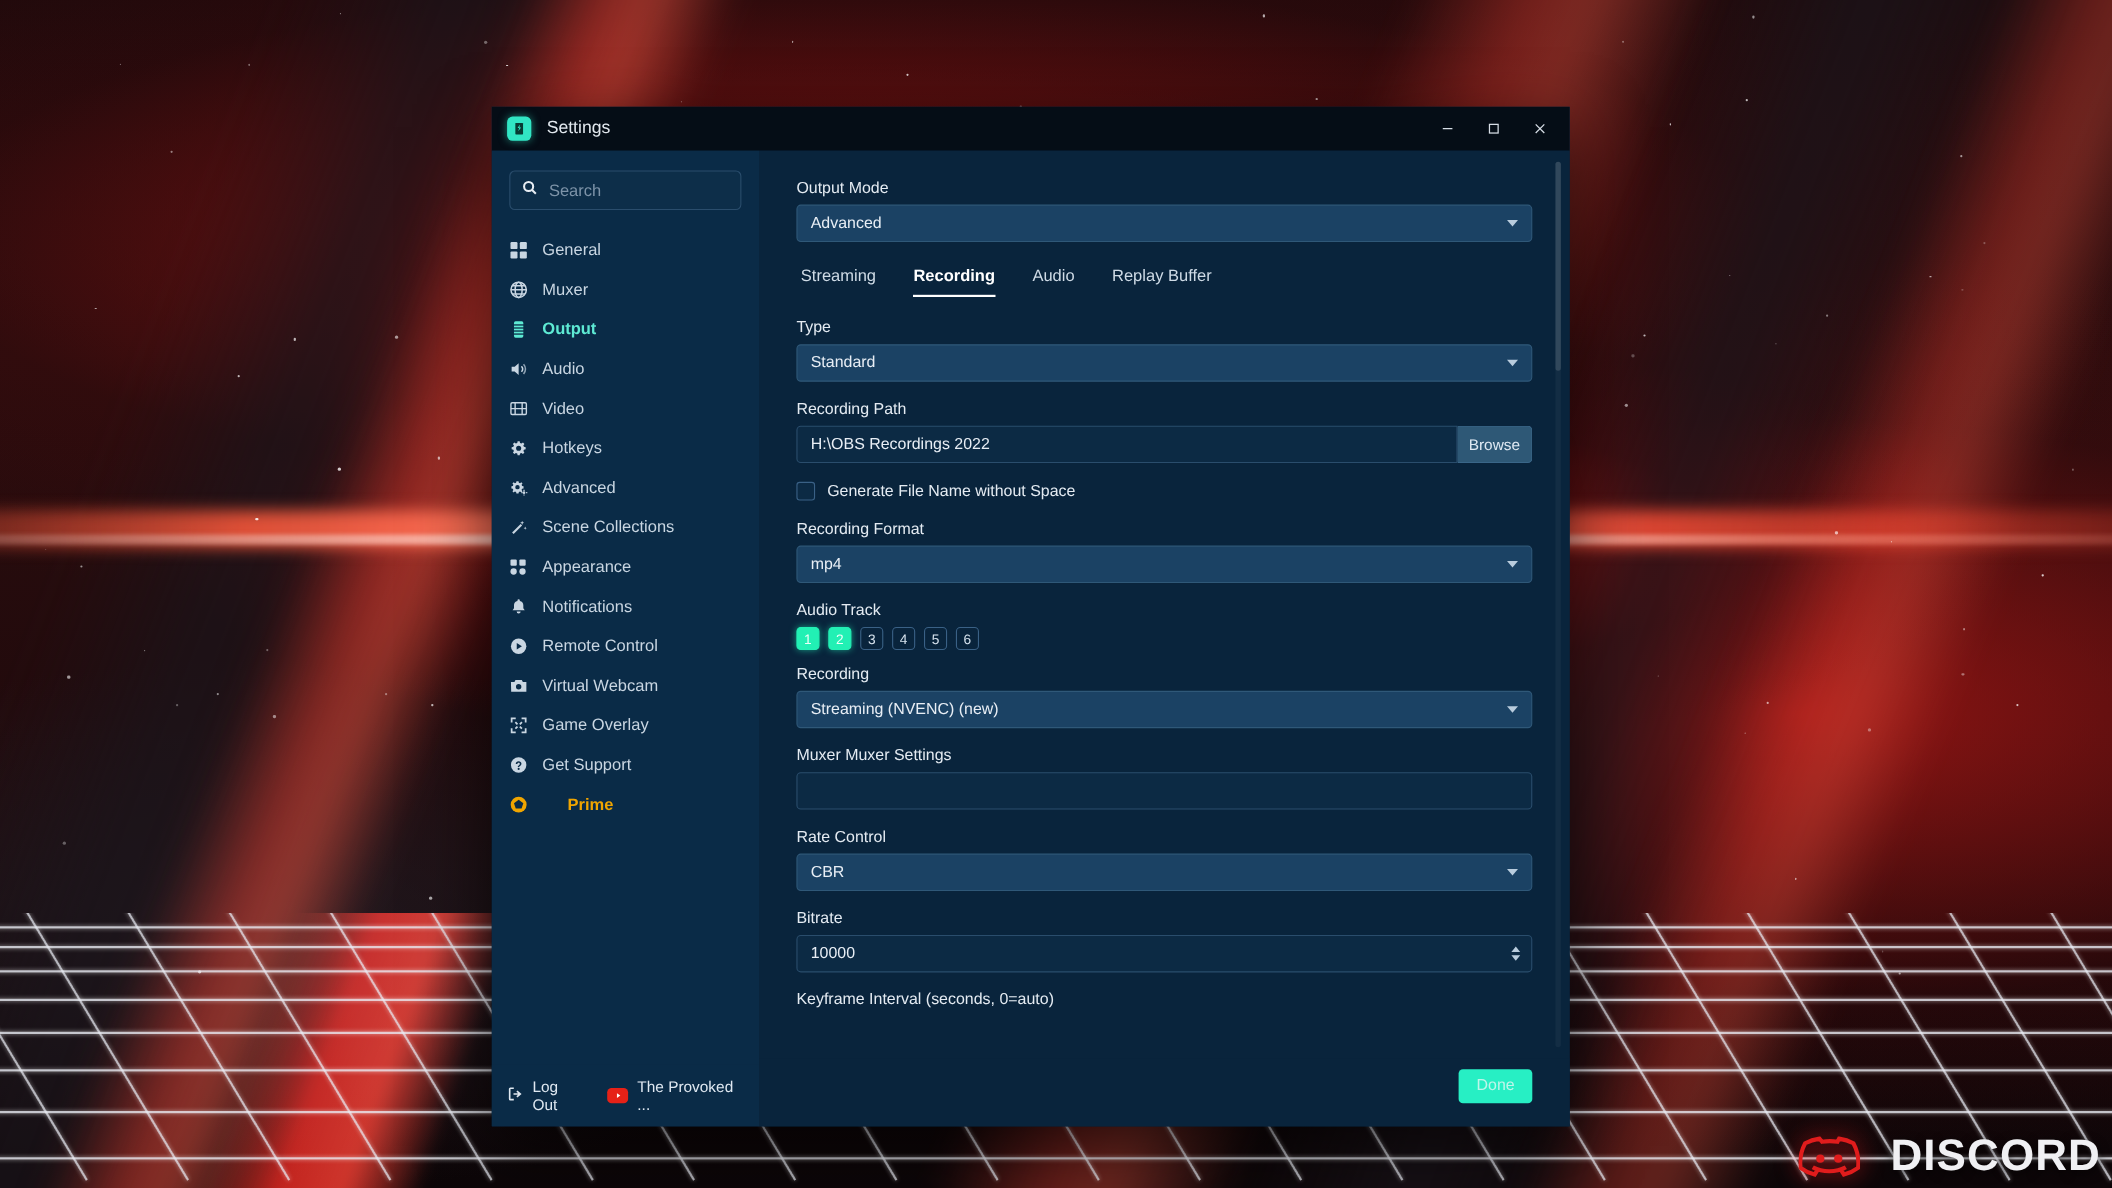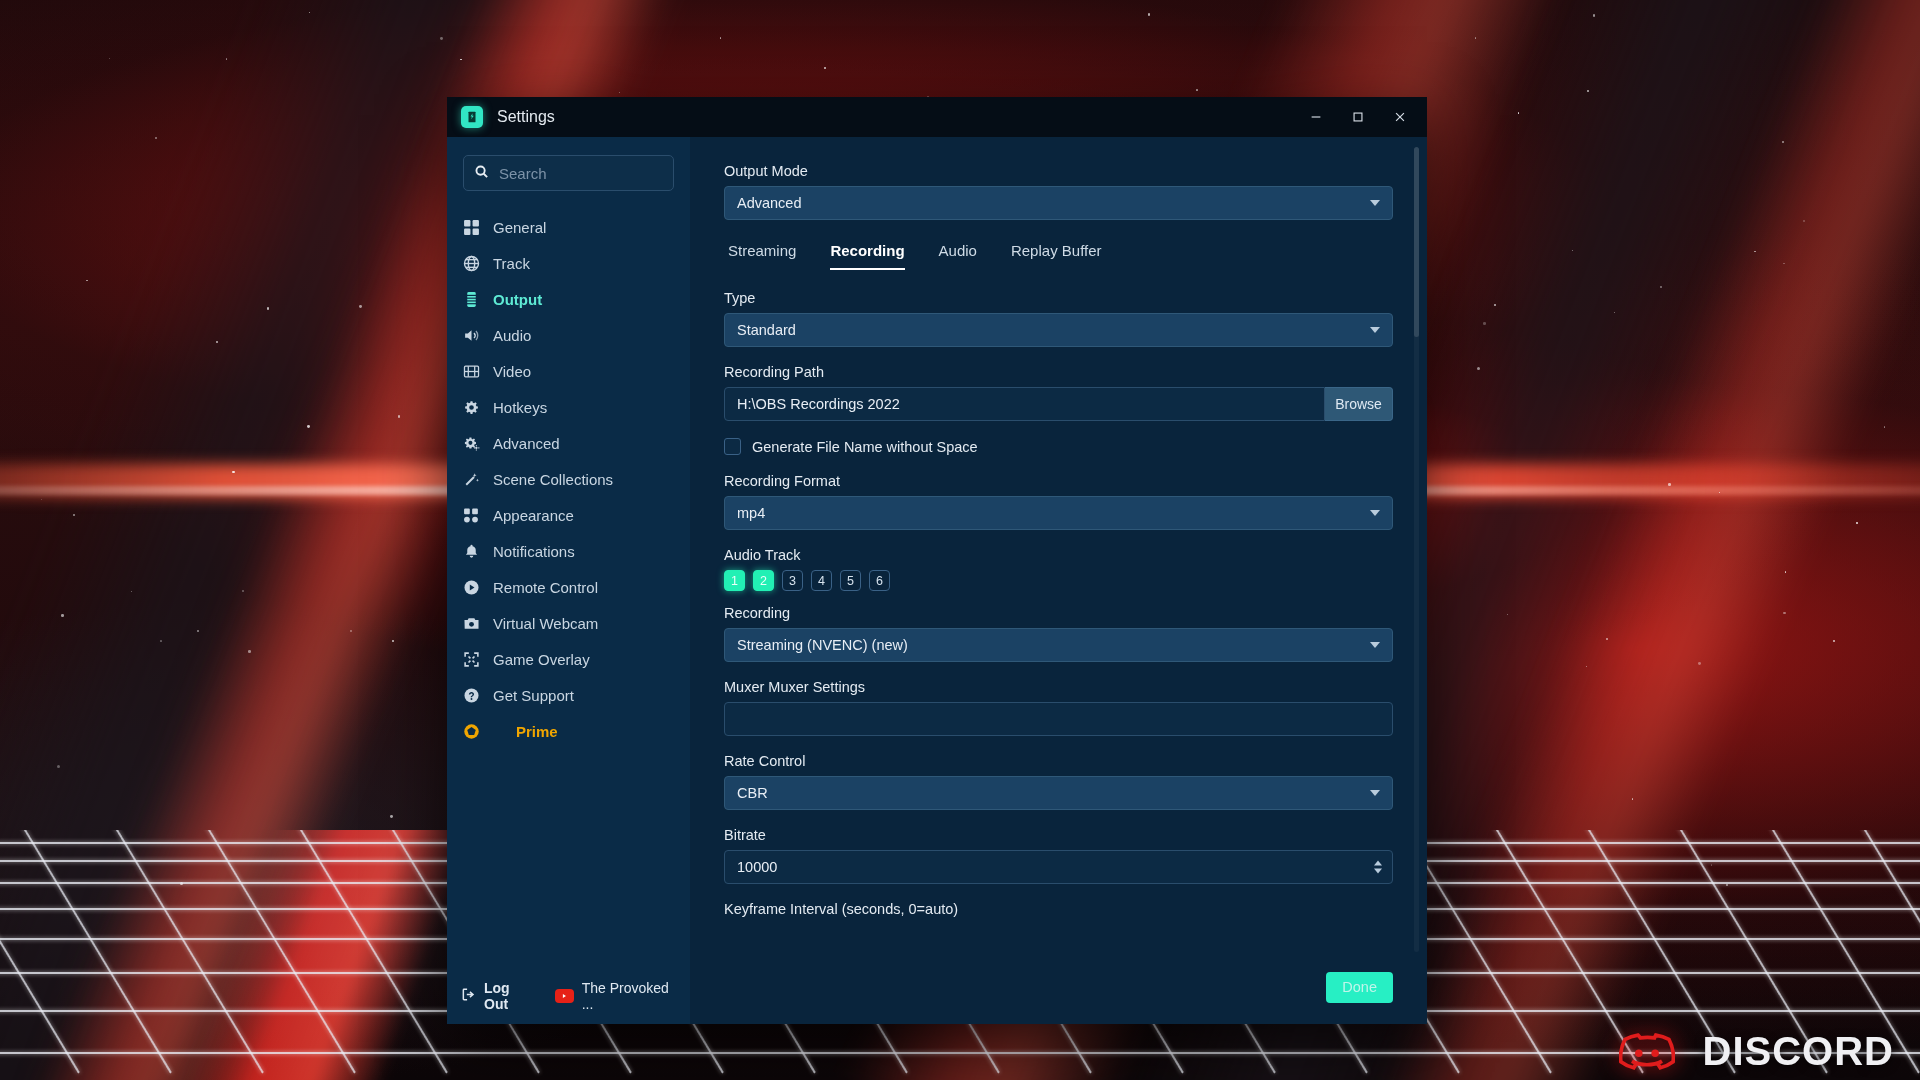--- a/index.html
+++ b/index.html
@@ -122,21 +122,21 @@
     font-family: "Liberation Sans", sans-serif;
     font-weight: bold;
     font-size: 34px;
     letter-spacing: 1px;
     color: #ececef;
     text-shadow: 0 3px 12px rgba(0,0,0,0.6);
     white-space: nowrap;
   }
   .bg-discord {
     position: absolute;
-    right: 26px; bottom: 6px;
+    right: 10px; bottom: 6px;
     display: flex; align-items: center; gap: 28px;
   }
   .bg-discord .dc-mark {
     width: 56px; height: 44px;
     color: #e01c1c;
     filter: drop-shadow(0 0 10px rgba(255,30,30,0.85));
   }
   .bg-discord .dc-word {
     font-family: "Liberation Sans", sans-serif;
     font-weight: bold;
@@ -232,21 +232,21 @@
 
   .side-footer {
     height: 56px;
     display: flex; align-items: center;
     padding: 0 14px;
     gap: 10px;
     font-size: 14px;
     color: #dfe8f1;
     background: #0a2b47;
   }
-  .side-footer .logout { display: flex; align-items: center; gap: 8px; font-weight: bold; cursor: default; }
+  .side-footer .logout { display: flex; align-items: center; gap: 8px; font-weight: normal; cursor: default; }
   .side-footer .logout svg { width: 15px; height: 15px; }
   .side-footer .acct { display: flex; align-items: center; gap: 8px; margin-left: 12px; cursor: default; }
   .yt-badge {
     width: 19px; height: 14px; border-radius: 4px;
     background: #e62117;
     display: flex; align-items: center; justify-content: center;
     flex: 0 0 auto;
   }
   .yt-badge svg { width: 8px; height: 8px; color: #fff; }
 
@@ -654,21 +654,21 @@
           <div class="nav-item">
             <span class="ico">
               <svg viewBox="0 0 16 16" fill="none" stroke="currentColor" stroke-width="1.3">
                 <circle cx="8" cy="8" r="6.6"></circle>
                 <ellipse cx="8" cy="8" rx="3" ry="6.6"></ellipse>
                 <line x1="1.6" y1="8" x2="14.4" y2="8"></line>
                 <line x1="2.6" y1="4.4" x2="13.4" y2="4.4"></line>
                 <line x1="2.6" y1="11.6" x2="13.4" y2="11.6"></line>
               </svg>
             </span>
-            <span>Track</span>
+            <span>Muxer</span>
           </div>
           <div class="nav-item active">
             <span class="ico">
               <svg viewBox="0 0 16 16" fill="currentColor">
                 <rect x="4" y="1" width="8" height="14" rx="1.4"></rect>
                 <rect x="1.6" y="3.6" width="12.8" height="1.1" fill="#0a2b47"></rect>
                 <rect x="1.6" y="6.2" width="12.8" height="1.1" fill="#0a2b47"></rect>
                 <rect x="1.6" y="8.8" width="12.8" height="1.1" fill="#0a2b47"></rect>
                 <rect x="1.6" y="11.4" width="12.8" height="1.1" fill="#0a2b47"></rect>
               </svg>

